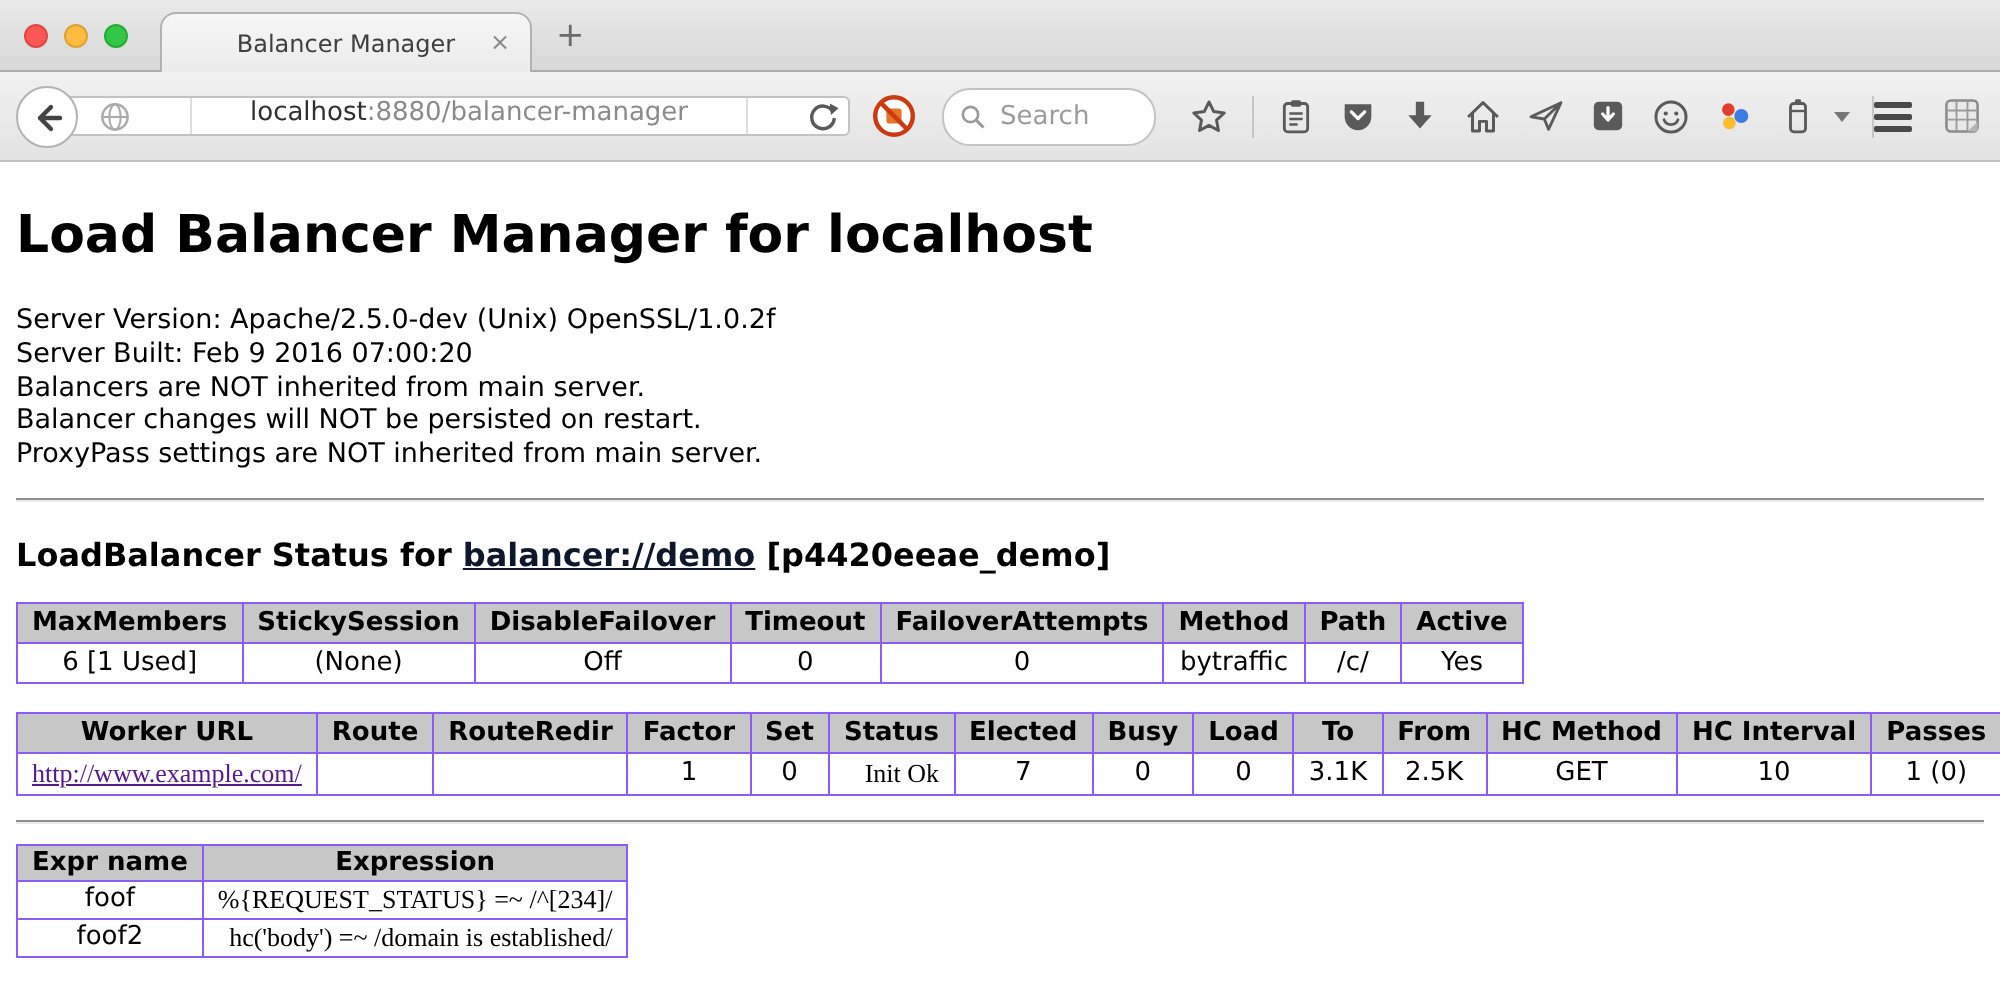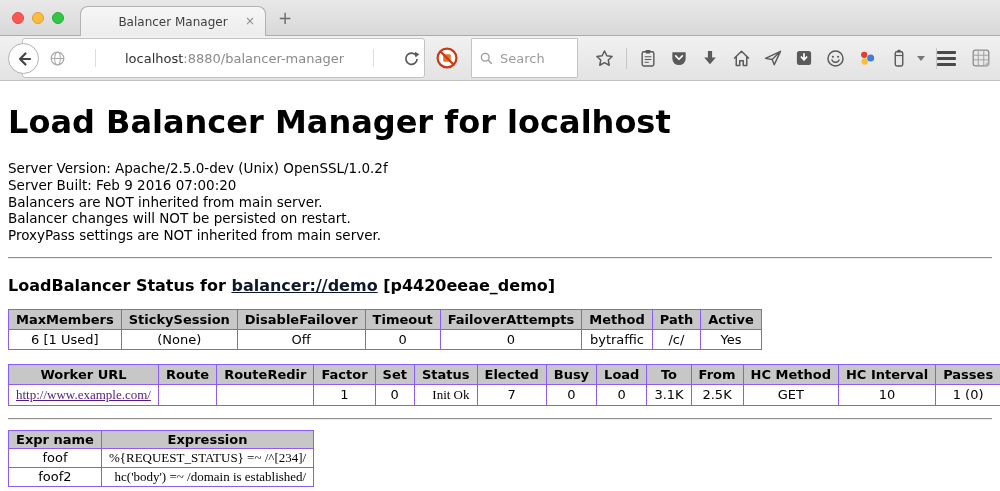--- a/index.html
+++ b/index.html
@@ -20,41 +20,41 @@
          border-radius:8px 8px 0 0; display:flex; align-items:center; justify-content:center; }
   .tab-title { font-size:12px; color:#3f3f3f; }
   .tab-close { position:absolute; right:10px; top:7px; font-size:12px; color:#8a8a8a; cursor:default; }
   .newtab { position:absolute; left:278px; top:8px; font-size:17px; color:#6b6b6b; }
 
   
   .navbar { height:45px; background:linear-gradient(180deg,#f1f1f1,#e3e3e3); border-bottom:1px solid #c3c3c3;
             position:relative; display:flex; align-items:center; padding:0 8px; }
   .backbtn { position:absolute; left:8px; top:7px; width:31px; height:31px; border-radius:50%;
              background:#fff; border:1px solid #b3b3b3; display:flex; align-items:center; justify-content:center; z-index:2; }
-  .urlbar { margin-left:14px; width:428px; height:40px; background:#fff; border:1px solid #c3c3c3; border-radius:3px;
-            display:flex; align-items:center; padding-left:26px; padding-right:4px;gap:22px; }
+  .urlbar { margin-left:14px; width:428px; height:20px; background:#fff; border:1px solid #c3c3c3; border-radius:3px;
+            display:flex; padding-left:26px; padding-right:4px;gap:22px; }
   .url-sep { width:1px; height:18px; background:#ddd; margin:0 7px; }
   .url-text { font-size:13px; flex:1; white-space:nowrap; overflow:hidden; }
   .url-host { color:#2f2f2f; }
   .url-rest { color:#8a8a8a; }
   .iconbtn { display:flex; align-items:center; justify-content:center; }
   .blocker { margin-left:10px; }
-  .searchbar { margin-left:12px; width:126px; height:40px; background:#fff; border:1px solid #c3c3c3; border-radius:1px;
+  .searchbar { margin-left:12px; width:126px; height:29px; background:#fff; border:1px solid #c3c3c3; border-radius:14px;
                display:flex; align-items:center; padding:0 7px; gap:6px; }
   .search-ph { font-size:13px; color:#9b9b9b; }
   .toolicons { display:flex; align-items:center; gap:11px; margin-left:16px; }
   .tsep { width:1px; height:21px; background:#c6c6c6; }
   .caret { width:0; height:0; border-left:4px solid transparent; border-right:4px solid transparent; border-top:5px solid #777; margin-left:-3px; }
   .spacer { flex:1; }
   .burger { display:flex; flex-direction:column; gap:3px; margin-right:14px; }
   .burger i { width:19px; height:3px; background:#4a4a4a; border-radius:1px; }
 
   
   .content { padding:0 8px; color:#000; }
-  h1 { font-size:32px; font-weight:bold; margin:22px 0 19px; }
+  h1 { font-size:26px; font-weight:bold; margin:22px 0 19px; }
   .info-line { font-size:13.5px; line-height:16.8px; }
   hr { border:none; border-top:1px solid #909090; border-bottom:1px solid #ececec; margin:13px 0 0; }
   .status-heading { font-size:16px; font-weight:bold; margin-top:17px; }
   .status-heading a { color:#0f172a; }
   table { border-collapse:collapse; font-size:13px; margin-top:14px; }
   th, td { border:1px solid #8b5cf6; padding:2px 7px; text-align:center; white-space:nowrap; }
   th { background:#c7c7c7; font-weight:bold; }
   td a { color:#551a8b; }
   .t2 { width:961px; }
   .t2 td.al, .t3 td.al { text-align:right;font-family:Liberation Serif, serif; }

